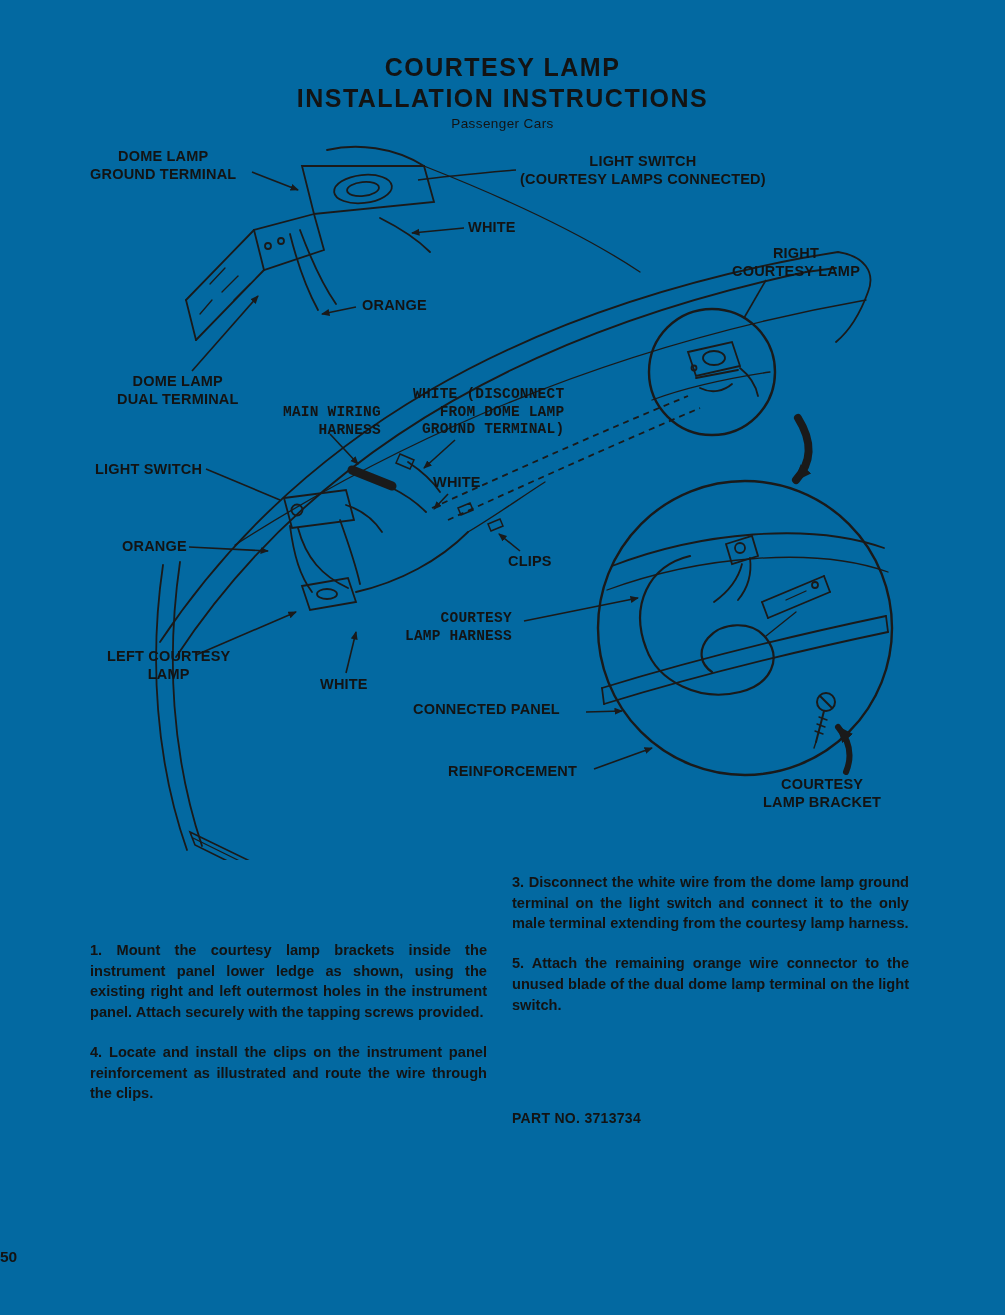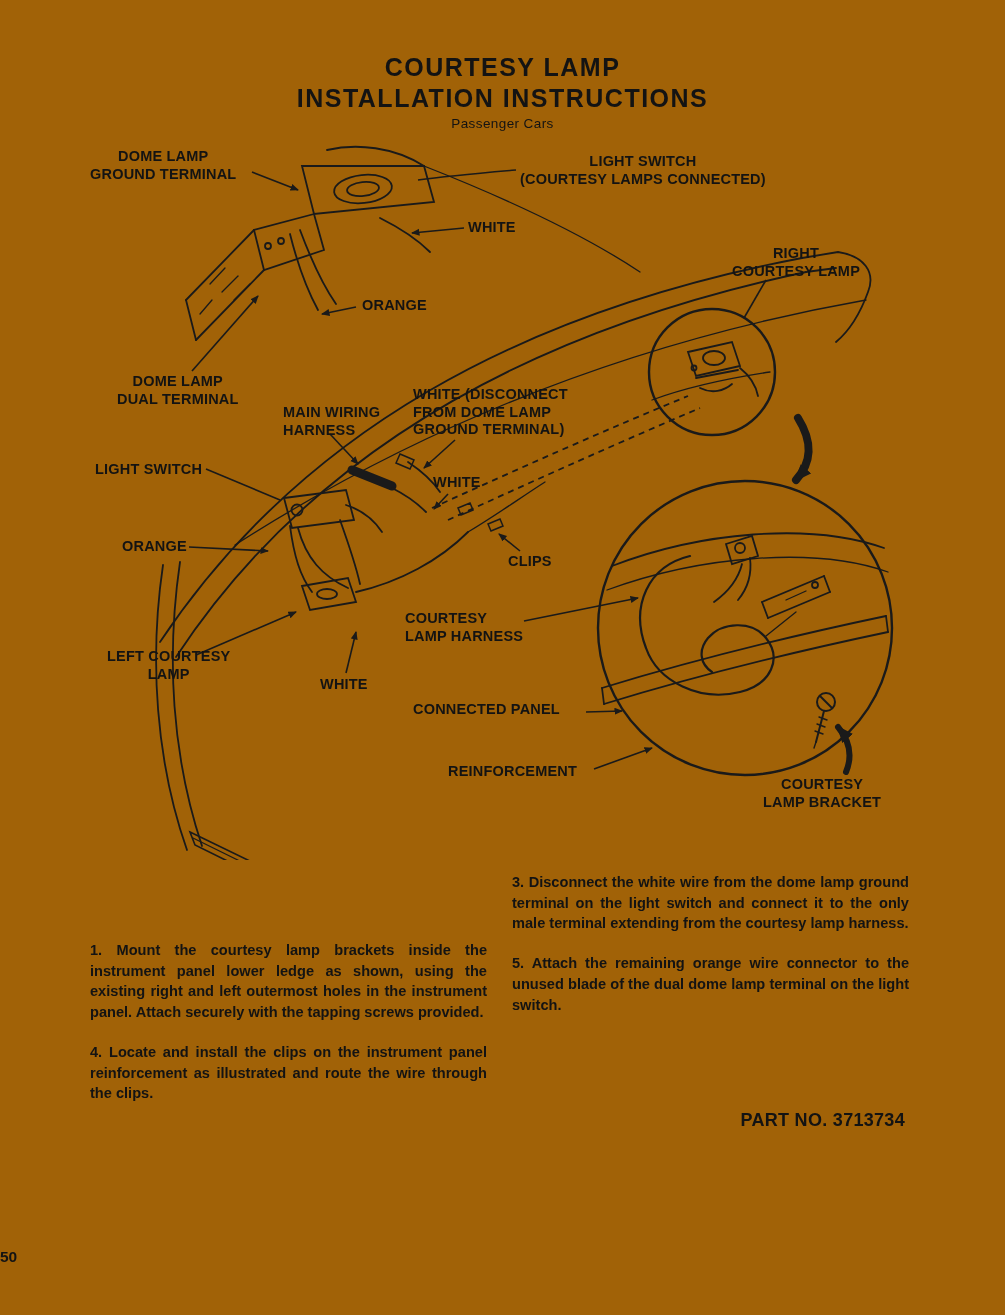--- a/index.html
+++ b/index.html
@@ -1,50 +1,50 @@
 <!DOCTYPE html>
 <html><head>
 <meta charset="utf-8">
 <style>
   html,body{margin:0;padding:0;background:#e8e8e8;}
   .page{
     position:relative;
     width:1005px;height:1315px;
     margin:0 auto;
-    background:#a16207;
+    background:#0369a1;
     font-family:"Liberation Sans", sans-serif;
     color:#131313;
     overflow:hidden;
   }
   .title{
     position:absolute;left:0;top:52px;width:100%;
     text-align:center;font-weight:bold;font-size:25px;
     letter-spacing:1.5px;line-height:1.25;white-space:pre-line;
   }
   .subtitle{
     position:absolute;left:0;top:116px;width:100%;
     text-align:center;font-weight:normal;font-size:13.5px;letter-spacing:.4px;
   }
   .diagram{position:absolute;left:0;top:0;width:1005px;height:880px;}
   .diagram svg{position:absolute;left:0;top:130px;}
   .lbl{
     position:absolute;font-weight:bold;font-size:14.5px;line-height:1.22;
     letter-spacing:.2px;white-space:pre-line;text-align:center;
   }
-  .center{text-align:left;}
+  .center{text-align:right;font-family:Liberation Mono, monospace;}
   .col{position:absolute;width:397px;}
   .col-left{left:90px;top:940px;}
   .col-right{left:512px;top:872px;}
   .step{
     font-weight:bold;font-size:14.6px;line-height:1.42;
     text-align:justify;margin:0 0 19px 0;
   }
   .partno{
     position:absolute;left:512px;top:1110px;width:393px;
-    text-align:right;font-weight:bold;font-size:18px;letter-spacing:.3px;
+    font-weight:bold;font-size:14px;letter-spacing:.3px;
   }
   .pageno{
     position:absolute;left:0;top:1248px;width:100%;
     text-align:left;font-weight:bold;font-size:15.5px;
   }
 </style>
 </head>
 <body>
 
 <div class="page">

